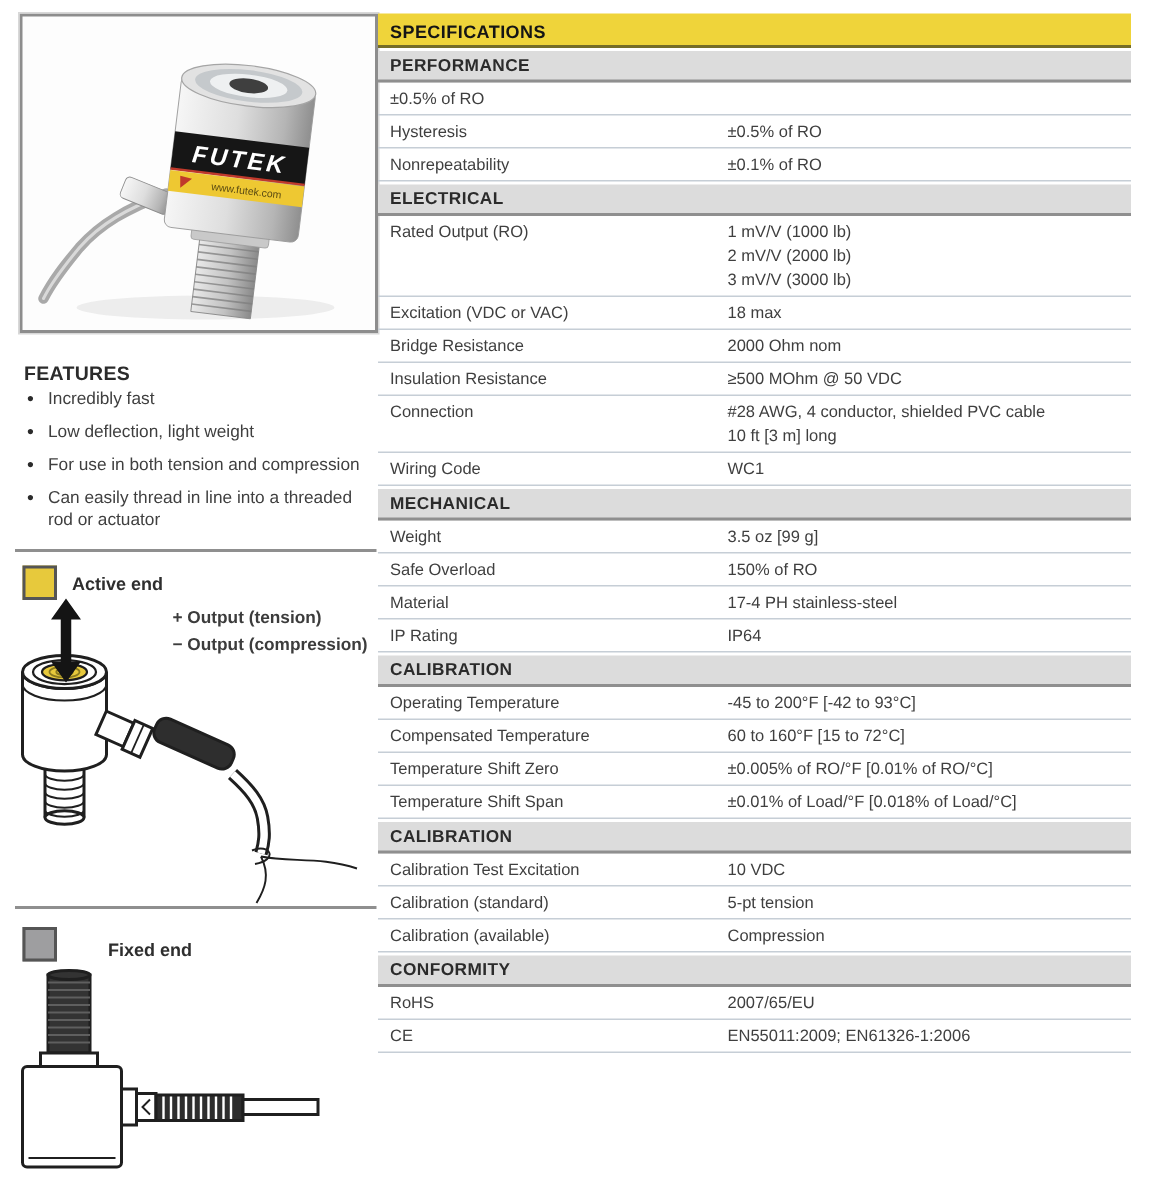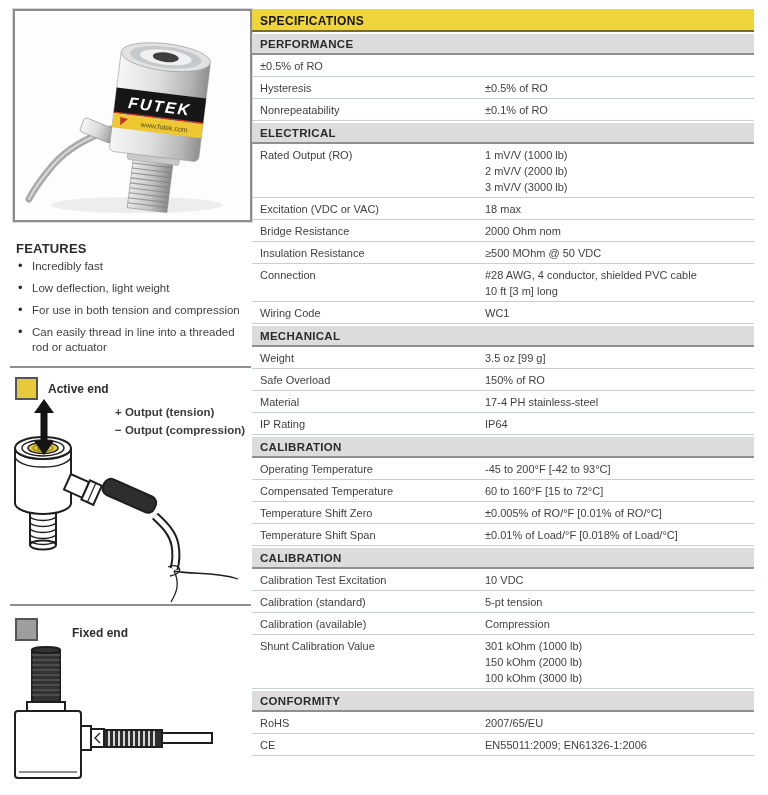--- a/index.html
+++ b/index.html
@@ -350,28 +350,20 @@
           <div class="spec-value">
             <div class="value-line">5-pt tension</div>
           </div>
         </div>
         <div class="spec-row">
           <div class="spec-label">Calibration (available)</div>
           <div class="spec-value">
             <div class="value-line">Compression</div>
           </div>
         </div>
-        <div class="spec-row">
-          <div class="spec-label">Shunt Calibration Value</div>
-          <div class="spec-value">
-            <div class="value-line">301 kOhm (1000 lb)</div>
-            <div class="value-line">150 kOhm (2000 lb)</div>
-            <div class="value-line">100 kOhm (3000 lb)</div>
-          </div>
-        </div>
         <div class="section-header">CONFORMITY</div>
         <div class="spec-row">
           <div class="spec-label">RoHS</div>
           <div class="spec-value">
             <div class="value-line">2007/65/EU</div>
           </div>
         </div>
         <div class="spec-row">
           <div class="spec-label">CE</div>
           <div class="spec-value">

